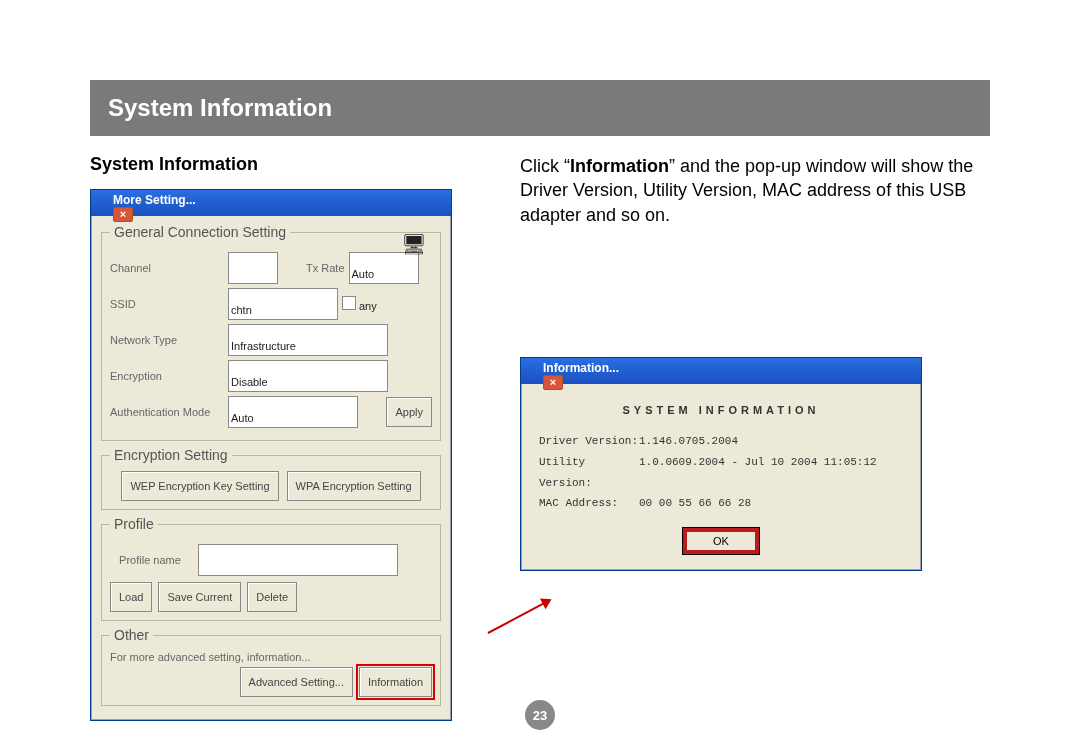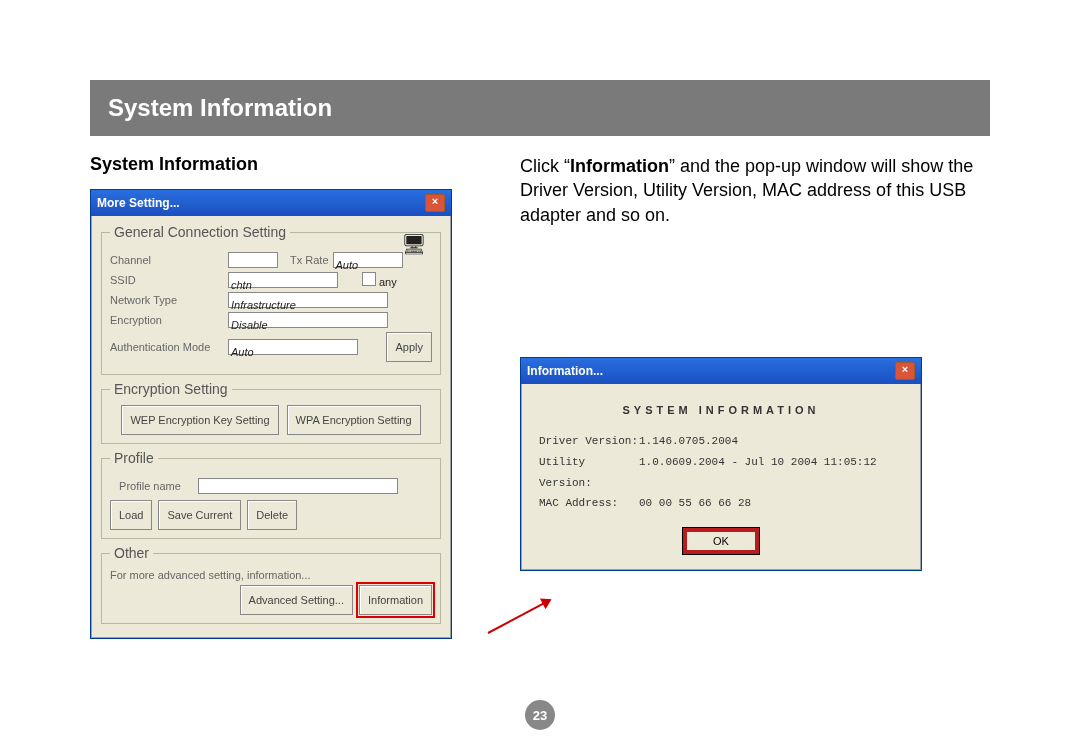--- a/index.html
+++ b/index.html
@@ -45,25 +45,26 @@
     font-family: Tahoma, Arial, sans-serif;
     font-size: 11px;
     color: #222;
     box-shadow: 0 0 0 1px #9aa0a8 inset;
   }
   .xp-titlebar {
     background: linear-gradient(#2a6fe0,#1a4fc0);
     color: #fff;
     font-weight: bold;
     font-size: 12px;
-    padding: 3px 6px;
+    padding: 3px 22px;
     display: flex;
     justify-content: space-between;
-    align-items: center;
+    align-items: flex-start;
     height: 20px;
+    flex-direction: column;
   }
   .xp-close {
     width: 18px;
     height: 16px;
     background: #d9553a;
     border: 1px solid #a52;
     color: #fff;
     font-size: 11px;
     text-align: center;
     line-height: 13px;
@@ -77,24 +78,23 @@
     padding: 8px;
     font-size: 11px;
   }
   legend { color: #555; font-size: 14px; padding: 0 4px; }
   .form-row { display: flex; align-items: center; margin: 4px 0; gap: 4px;}
   .form-label { width: 110px; text-align: left; color: #666; font-size: 11px; padding-right:4px;}
   .xp-select, .xp-input {
     background: #fff;
     border: 1px solid #888;
     font-size: 11px;
-    padding: 6px 2px;
+    padding: 15px 2px;
     height: 16px;
     box-sizing: border-box;
-    font-style: italic;
   }
   .xp-btn {
     background: #ece9d8;
     border: 1px solid #888;
     font-size: 11px;
     padding: 8px 8px;
     color: #444;
     box-shadow: 1px 1px 0 #fff inset;
   }
   .encryption-btns { display:flex; gap:8px; justify-content:center;}
@@ -174,27 +174,27 @@
           <span>More Setting...</span>
           <span class="xp-close">×</span>
         </div>
         <div class="xp-body">
           <span class="icon-hw">🖥</span>
           <fieldset>
             <legend>General Connection Setting</legend>
             <div class="form-row">
               <span class="form-label">Channel</span>
               <span class="xp-select" style="width:50px"></span>
-              <span style="margin-left:8px;color:#666">Tx Rate</span>
+              <span style="margin-left:24px;color:#666">Tx Rate</span>
               <span class="xp-select" style="width:70px">Auto</span>
             </div>
             <div class="form-row">
               <span class="form-label">SSID</span>
               <span class="xp-input" style="width:110px">chtn</span>
-              <span style="margin-left:20px"><span class="checkbox-box"></span><span>any</span></span>
+              <span style=""><span class="checkbox-box"></span><span>any</span></span>
             </div>
             <div class="form-row">
               <span class="form-label">Network Type</span>
               <span class="xp-select" style="width:160px">Infrastructure</span>
             </div>
             <div class="form-row">
               <span class="form-label">Encryption</span>
               <span class="xp-select" style="width:160px">Disable</span>
             </div>
             <div class="form-row">

